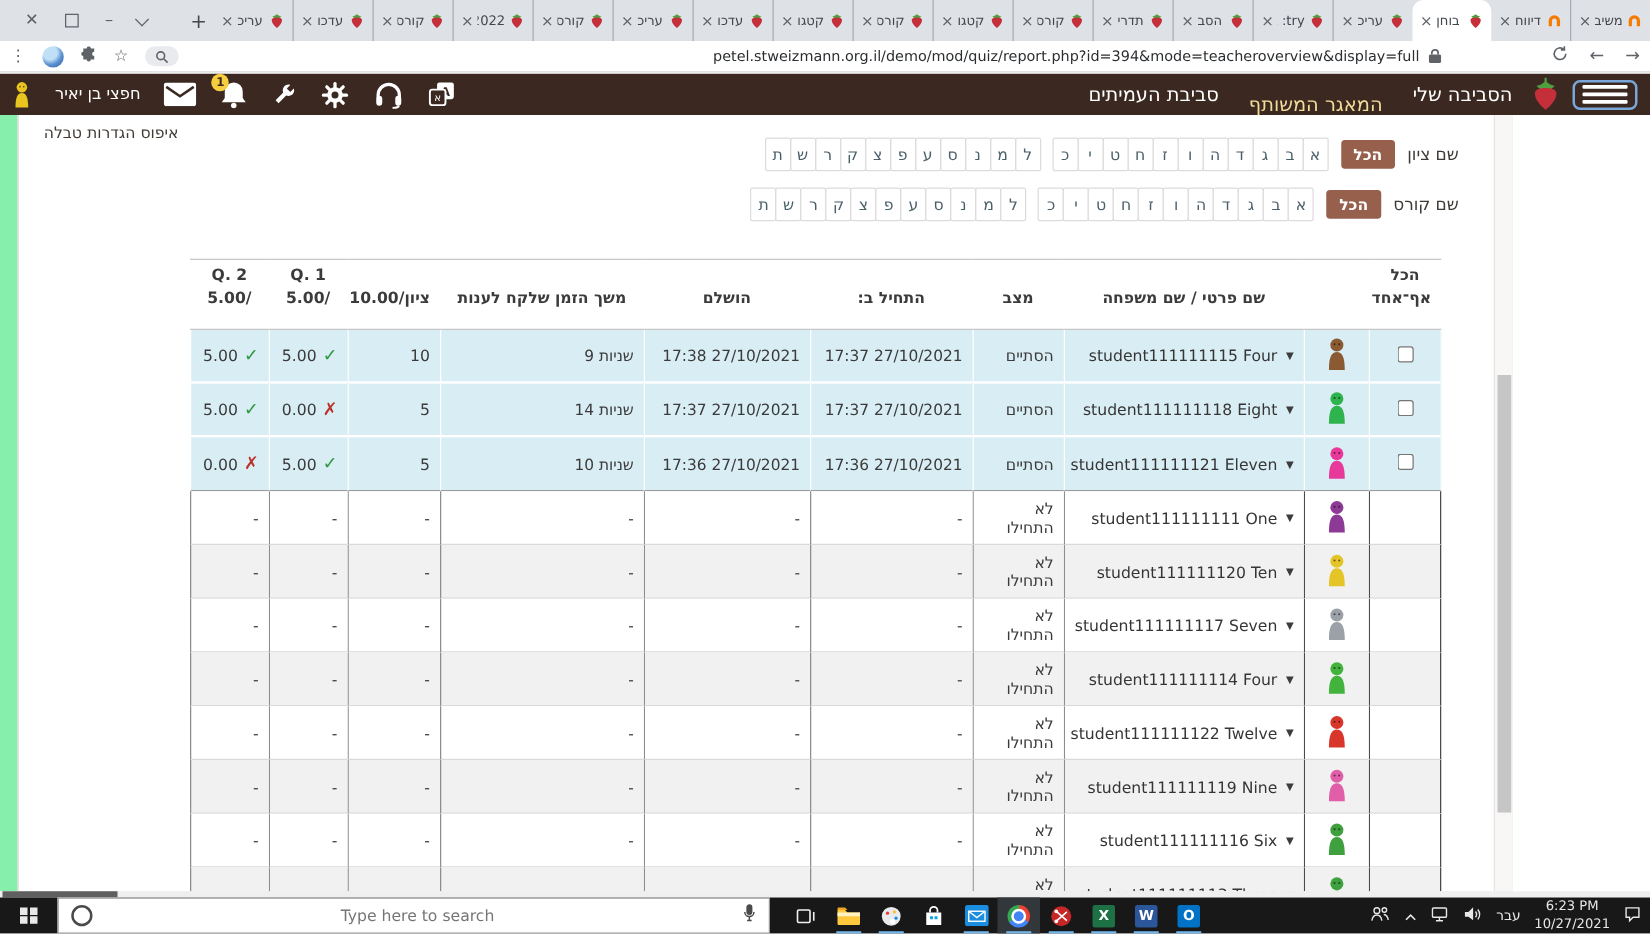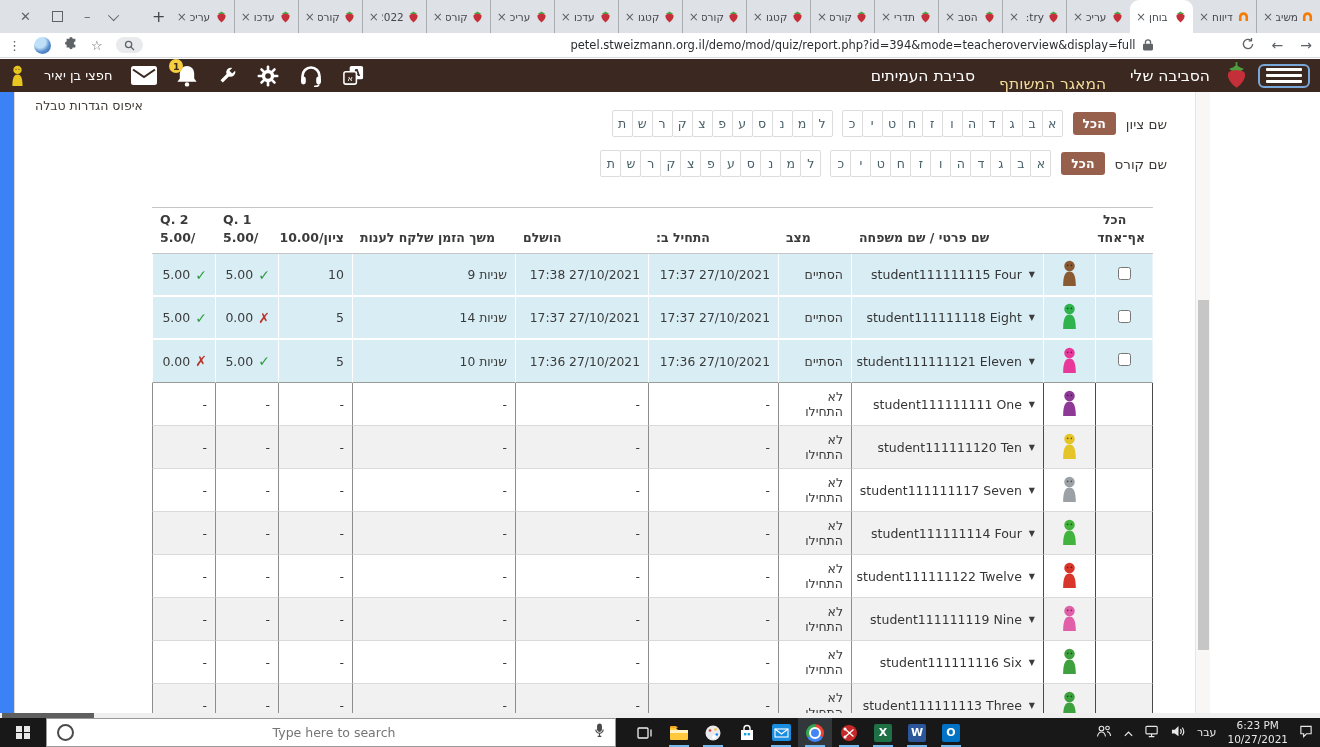--- a/index.html
+++ b/index.html
@@ -34,36 +34,36 @@
   .burger{width:52px;height:24px;border:2px solid #7aa7d9;border-radius:6px;display:flex;flex-direction:column;justify-content:center;gap:3px;padding:0 6px;box-sizing:border-box;margin-left:9px;}
   .burger i{display:block;height:3px;background:#fff;border-radius:1px;}
   .slogo{margin-left:14px;display:flex;align-items:center;}
   .snav{display:flex;align-items:center;gap:24px;font-size:15.5px;color:#fff;}
   .snav .hl{color:#f3dc9a;margin-top:16px;}
   .hleft{margin-right:auto;display:flex;align-items:center;gap:19px;direction:rtl;}
   .hicon{position:relative;display:flex;align-items:center;}
   .badge{position:absolute;top:-5px;left:-7px;width:14px;height:14px;border-radius:50%;background:#f7ce3e;color:#3b2921;font-size:9.5px;font-weight:bold;display:flex;align-items:center;justify-content:center;}
   .uname{color:#fff;font-size:13px;}
   
-  .page{position:absolute;left:0;top:92px;width:1210px;height:621px;background:#3b82f6;overflow:hidden;}
+  .page{position:absolute;left:0;top:92px;width:1210px;height:621px;background:#86efac;overflow:hidden;}
   .panel{position:absolute;left:14px;top:0;width:1264px;height:621px;background:#fff;border-left:1px solid #ded8d4;}
   .vscroll{position:absolute;right:0;top:0;width:14px;height:621px;background:#f9f7f6;border-left:1px solid #e7e4e2;}
   .vthumb{position:absolute;left:1.5px;top:208px;width:11px;height:350px;background:#c6c6c6;}
   .reset{position:absolute;left:35px;top:6px;font-size:12.5px;color:#413a35;}
   .filters{position:absolute;right:43px;top:18px;display:flex;flex-direction:column;gap:13px;direction:rtl;}
   .frow{display:flex;align-items:center;gap:10px;}
   .flabel{font-size:13.5px;color:#3e3a36;}
   .fall{background:#96604d;color:#fff;font-size:12.5px;font-weight:bold;padding:4px 10px;border-radius:3px;}
   .fletters{display:flex;gap:9px;}
   .lgroup{display:flex;}
   .letter{width:19px;height:25px;line-height:25px;text-align:center;font-size:12.5px;color:#4a6069;background:#fff;border:1px solid #dcdcdc;border-radius:2px;}
   .lgroup .letter+.letter{margin-right:-1px;}
   
   table.quiz{position:absolute;left:152px;top:115px;width:1001px;direction:rtl;border-collapse:separate;border-spacing:0;table-layout:fixed;font-size:12.5px;color:#3b3b3b;}
-  th{border-top:1px solid #c6c6c6;border-bottom:1px solid #c6c6c6;vertical-align:bottom;padding:3px 8px 6px;font-weight:bold;text-align:left;height:34px;box-sizing:border-box;line-height:1.45;}
+  th{border-top:1px solid #c6c6c6;border-bottom:1px solid #c6c6c6;vertical-align:bottom;padding:3px 8px 16px;font-weight:bold;text-align:center;height:34px;box-sizing:border-box;line-height:1.45;}
   td{padding:0 8px;text-align:right;vertical-align:middle;overflow:hidden;box-sizing:border-box;}
   tbody tr{height:43px;}
   tr.done td{background:#d9edf4;border-bottom:2px solid #fff;border-left:1px solid #fff;}
   tr.done td.c-select{border-right:1px solid #eaf5f9;}
   tr.done-last td{border-bottom:1px solid #9b9b9b;}
   tr.ns td{border-left:1px solid #8d8d8d;border-bottom:1px solid #dadada;}
   tr.ns td.c-select{border-right:1px solid #4a4a4a;border-left:1px solid #4a4a4a;}
   tr.ns td.c-avatar{border-left:1px solid #4a4a4a;}
   tr.odd td{background:#fff;}
   tr.even td{background:#f1f1f1;}

